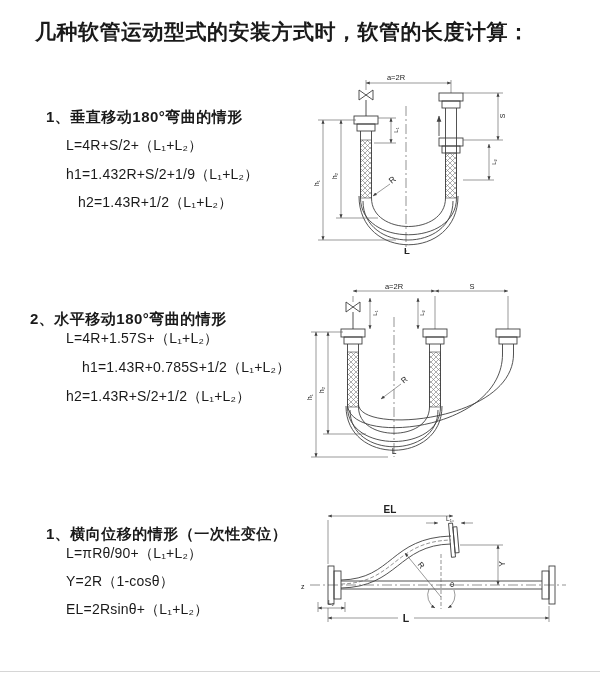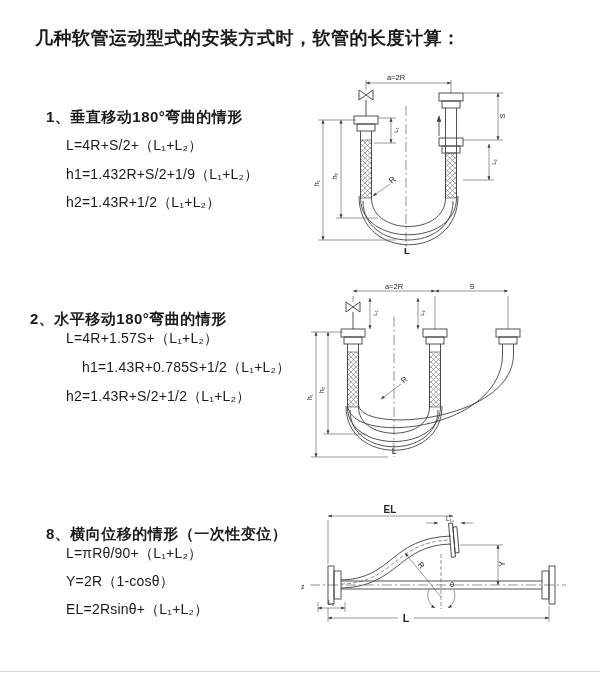--- a/index.html
+++ b/index.html
@@ -2,49 +2,49 @@
 <html><head>
 <meta charset="utf-8">
 <style>
   html,body{margin:0;padding:0;}
   body{
     width:600px;height:675px;position:relative;background:#ffffff;
     font-family:"Liberation Sans","DejaVu Sans",sans-serif;
     color:#1a1a1a;overflow:hidden;
   }
   .abs{position:absolute;white-space:nowrap;}
-  .page-title{left:35px;top:26px;font-size:18px;font-weight:bold;letter-spacing:.5px;}
+  .page-title{left:35px;top:18px;font-size:21px;font-weight:bold;letter-spacing:.5px;}
   .sec-heading{font-size:15px;font-weight:bold;letter-spacing:.5px;}
   .formula{font-size:14px;letter-spacing:.2px;}
   svg{position:absolute;overflow:visible;}
   svg .ln{stroke:#404040;stroke-width:0.9;fill:none;}
   svg .thin{stroke:#555;stroke-width:0.6;fill:none;}
   svg .cl{stroke:#666;stroke-width:0.7;fill:none;stroke-dasharray:10 3 2 3;}
   svg .dash{stroke:#666;stroke-width:0.7;fill:none;stroke-dasharray:4 2;}
   svg text{fill:#222;font-family:"Liberation Sans","DejaVu Sans",sans-serif;}
   .bottom-edge{left:0;top:671px;width:600px;height:1px;background:#d6d6d6;}
 </style>
 </head>
 <body>
 
 <div>
 
   <div class="abs page-title">几种软管运动型式的安装方式时，软管的长度计算：</div>
 
   <div class="abs sec-heading" style="left:46px;top:108px">1、垂直移动180°弯曲的情形</div>
   <div class="abs formula" style="left:66px;top:137px">L=4R+S/2+（L₁+L₂）</div>
   <div class="abs formula" style="left:66px;top:166px">h1=1.432R+S/2+1/9（L₁+L₂）</div>
-  <div class="abs formula" style="left:66px;top:194px">h2=1.43R+1/2（L₁+L₂）</div>
+  <div class="abs formula" style="left:78px;top:194px">h2=1.43R+1/2（L₁+L₂）</div>
 
   <div class="abs sec-heading" style="left:30px;top:310px">2、水平移动180°弯曲的情形</div>
   <div class="abs formula" style="left:66px;top:330px">L=4R+1.57S+（L₁+L₂）</div>
   <div class="abs formula" style="left:82px;top:359px">h1=1.43R+0.785S+1/2（L₁+L₂）</div>
   <div class="abs formula" style="left:66px;top:388px">h2=1.43R+S/2+1/2（L₁+L₂）</div>
 
-  <div class="abs sec-heading" style="left:46px;top:525px">8、横向位移的情形（一次性变位）</div>
+  <div class="abs sec-heading" style="left:46px;top:525px">1、横向位移的情形（一次性变位）</div>
   <div class="abs formula" style="left:66px;top:545px">L=πRθ/90+（L₁+L₂）</div>
   <div class="abs formula" style="left:66px;top:573px">Y=2R（1-cosθ）</div>
   <div class="abs formula" style="left:66px;top:601px">EL=2Rsinθ+（L₁+L₂）</div>
 
   <svg style="left:310px;top:68px" width="285" height="195" viewBox="0 0 285 195">
     <defs>
       <marker id="arr1" viewBox="0 0 8 8" refX="7.2" refY="4" markerWidth="7" markerHeight="7" orient="auto-start-reverse">
         <path d="M0,1 L7.5,4 L0,7 z" fill="#404040"></path>
       </marker>
       <pattern id="hat1" width="5" height="5" patternUnits="userSpaceOnUse">

